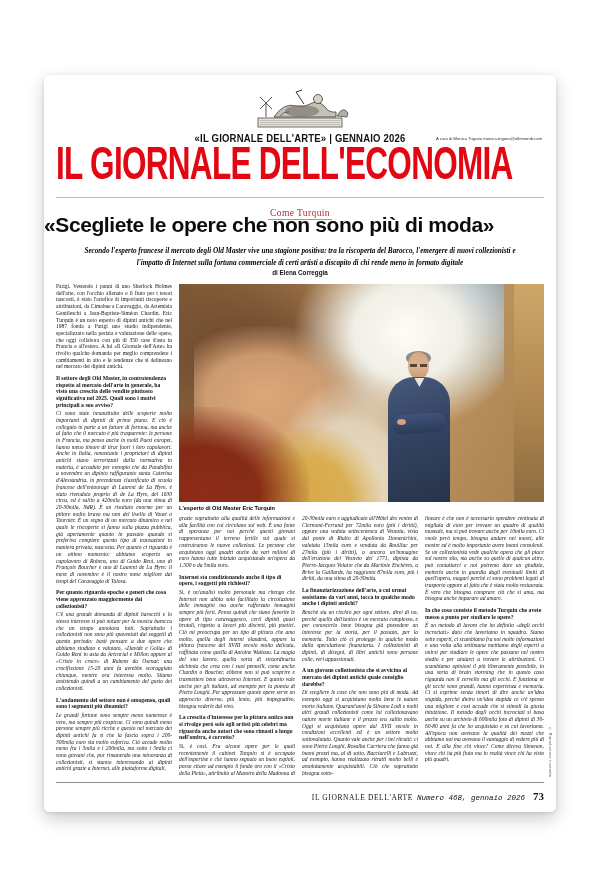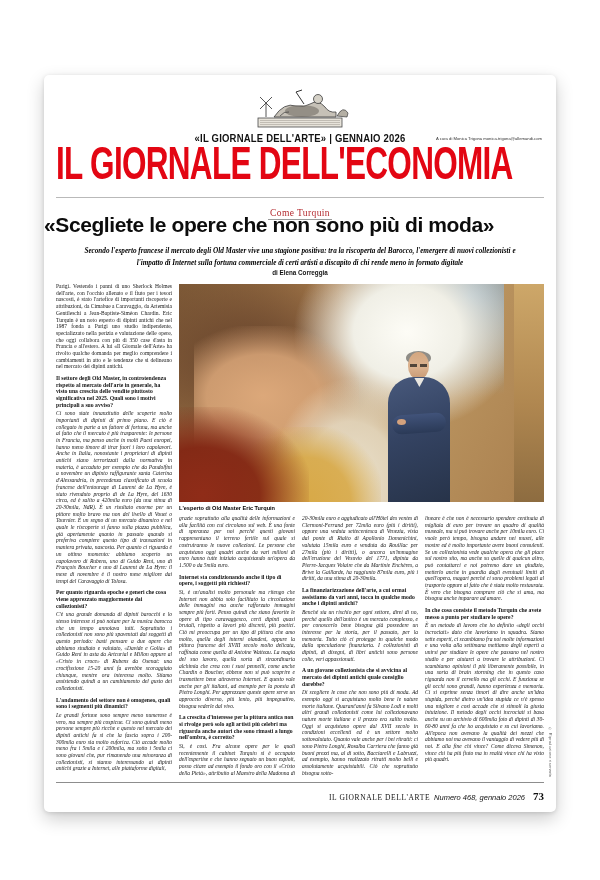--- a/index.html
+++ b/index.html
@@ -70,21 +70,21 @@
   .col4{left:381px;top:440px;width:119px;height:262px;}
   .col p{margin:0 0 4px;font-family:"Liberation Serif",serif;font-size:5.5px;line-height:6.7px;
       text-align:justify;color:#151515;}
   .col p.q{font-weight:700;font-style:normal;font-size:5.7px;line-height:6.6px;margin:5px 0 2px;text-align:left;}
   .col p.a{font-style:italic;}
   .col p.intro{font-style:normal;}
   
   .foot-rule{position:absolute;left:12px;right:12px;top:707px;height:1px;background:#8d8d8d;}
   .footer{position:absolute;right:12px;top:711px;text-align:right;color:#111;}
   .f-pub{font-family:"Liberation Serif",serif;font-size:7.5px;letter-spacing:.6px;margin-left:48px;}
-  .f-issue{font-family:Liberation Sans, sans-serif;font-style:italic;font-size:7.5px;text-align:right;}
+  .f-issue{font-family:Liberation Mono, monospace;font-style:italic;font-size:7.5px;text-align:right;}
   .f-num{font-family:"Liberation Serif",serif;font-weight:700;font-size:11px;margin-left:4px;margin-top:40px;}
 </style>
 </head>
 <body>
 
 <div class="stage">
   <div class="page">
 
     <svg class="engraving" width="112" height="46" viewBox="0 0 112 46" aria-hidden="true">
       <rect x="14" y="32" width="84" height="9" fill="#e7e3da" stroke="#4a4a4a" stroke-width="0.8"></rect>

